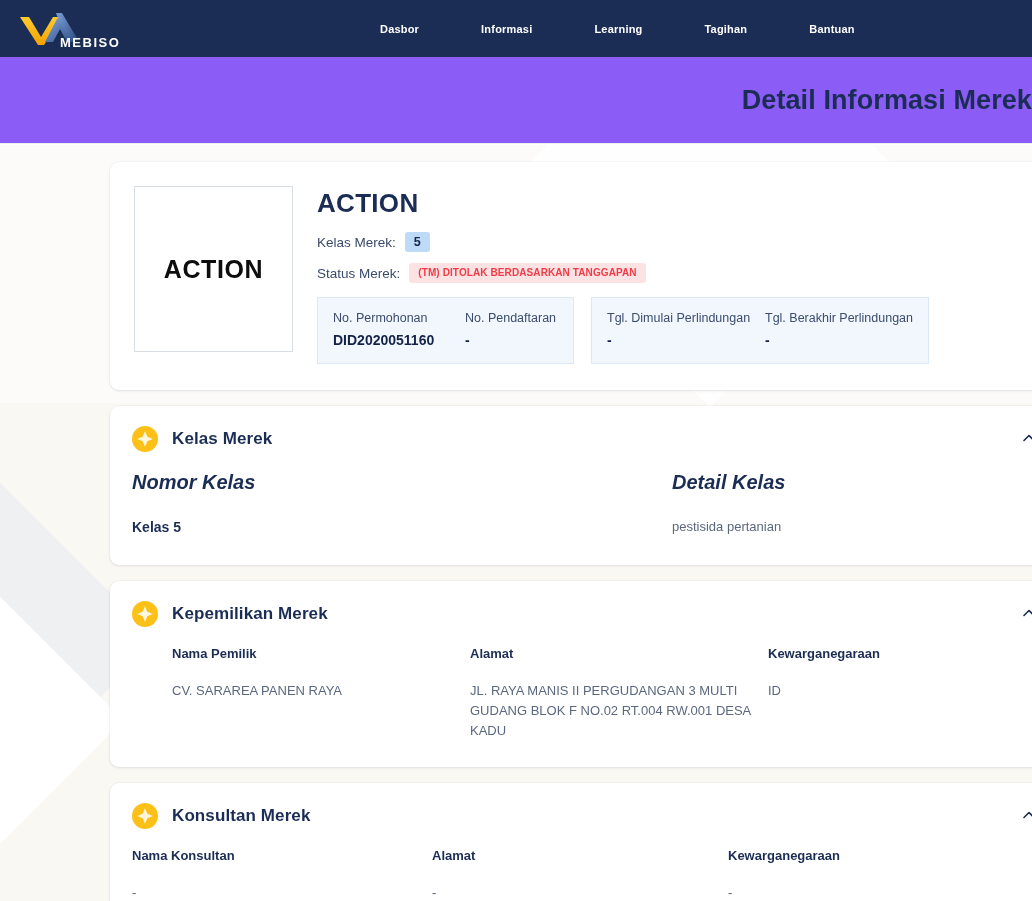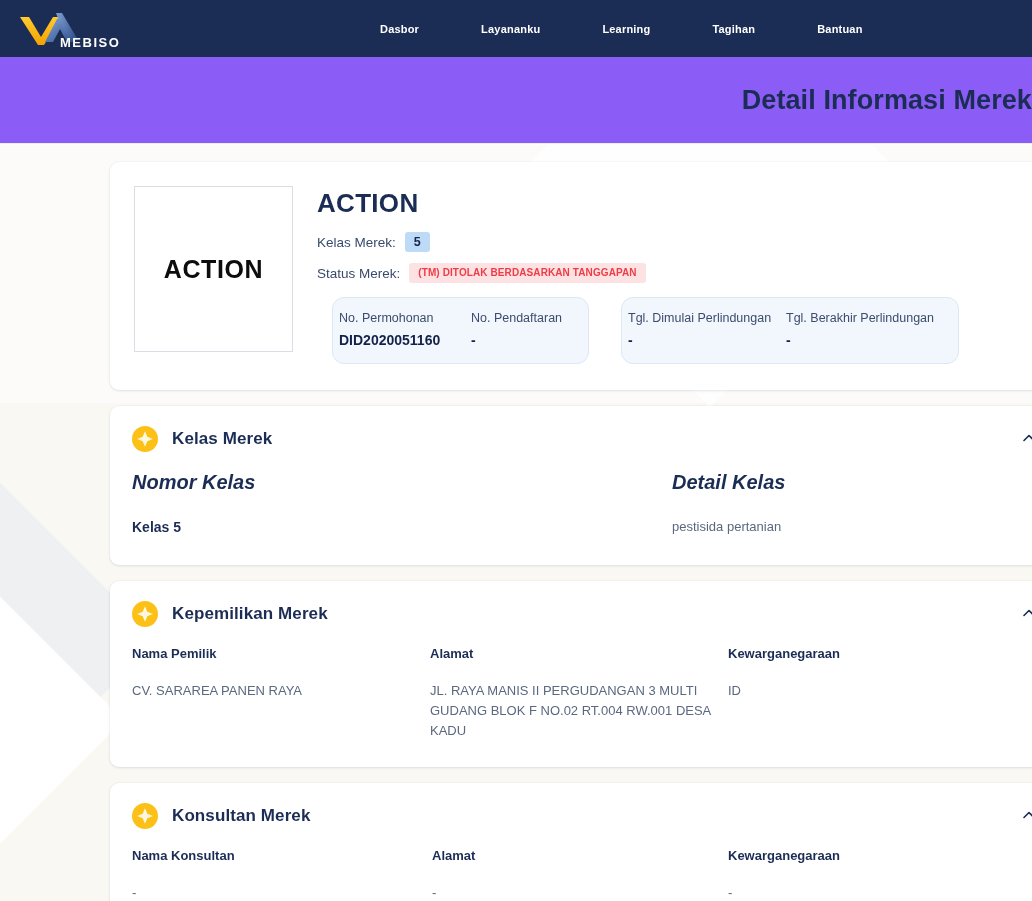--- a/index.html
+++ b/index.html
@@ -176,24 +176,23 @@
     line-height: 1.2;
   }
   .info-strip {
     display: flex;
     gap: 17px;
     margin-top: 14px;
   }
   .info-box {
     background: #f2f7fe;
     border: 1px solid #dbe8f8;
-    border-radius: 12px;
-    padding: 13px 15px 15px 6px;
-    display: flex;
-    margin-left: 15px;
+    border-radius: 0;
+    padding: 13px 15px 15px 15px;
+    display: flex;
   }
   .info-box.b1 { width: 257px; }
   .info-box.b2 { width: 338px; }
   .info-col { display: flex; flex-direction: column; }
   .info-box.b1 .info-col:first-child { width: 132px; }
   .info-box.b2 .info-col:first-child { width: 158px; }
   .info-key {
     font-size: 12.5px;
     color: #3c4c6d;
     margin-bottom: 7px;
@@ -255,21 +254,21 @@
   .col-v.strong {
     font-weight: bold;
     color: #1c2d55;
     font-size: 14px;
   }
   .col-h.big { font-size: 20px; margin-bottom: 23px; font-style: italic; }
 
   .kelas-col-1 { width: 540px; }
   .kelas-col-2 { width: 360px; }
 
-  .own-col-1 { width: 298px; }
+  .own-col-1 { width: 298px; margin-left: 40px; }
   .own-col-2 { width: 298px; }
   .own-col-3 { width: 250px; }
   .own-col-2 .col-v { max-width: 288px; }
 
   .kon-col-1 { width: 300px; }
   .kon-col-2 { width: 296px; }
   .kon-col-3 { width: 250px; }
 </style>
 </head>
 <body>
@@ -298,21 +297,21 @@
       </defs>
       <path d="M6 10 L15 10 L27 30 L39 10 L48 10 L30 38 L24 38 Z" fill="url(#gold)"></path>
       <path d="M31 35 L43 12 L49 12 L61 35 L53 35 L46 22 L39 35 Z" fill="url(#gblue)"></path>
       <path d="M42 6 L48 6 L64 33 L56 33 L45 14 Z" fill="url(#gblue)" opacity=".95"></path>
       <text x="46" y="40" font-family="Liberation Sans, sans-serif" font-size="13" font-weight="bold" fill="#ffffff" letter-spacing="1.5">MEBISO</text>
     </svg>
   </a>
 
   <nav class="navlinks">
     <a class="navlink" href="#">Dasbor</a>
-    <a class="navlink" href="#">Layananku</a>
+    <a class="navlink" href="#">Informasi</a>
     <a class="navlink" href="#">Learning</a>
     <a class="navlink" href="#">Tagihan</a>
     <a class="navlink" href="#">Bantuan</a>
   </nav>
 </div>
 
 <div class="titlebar">
   <h1 class="page-title">Detail Informasi Merek</h1>
 </div>
 

